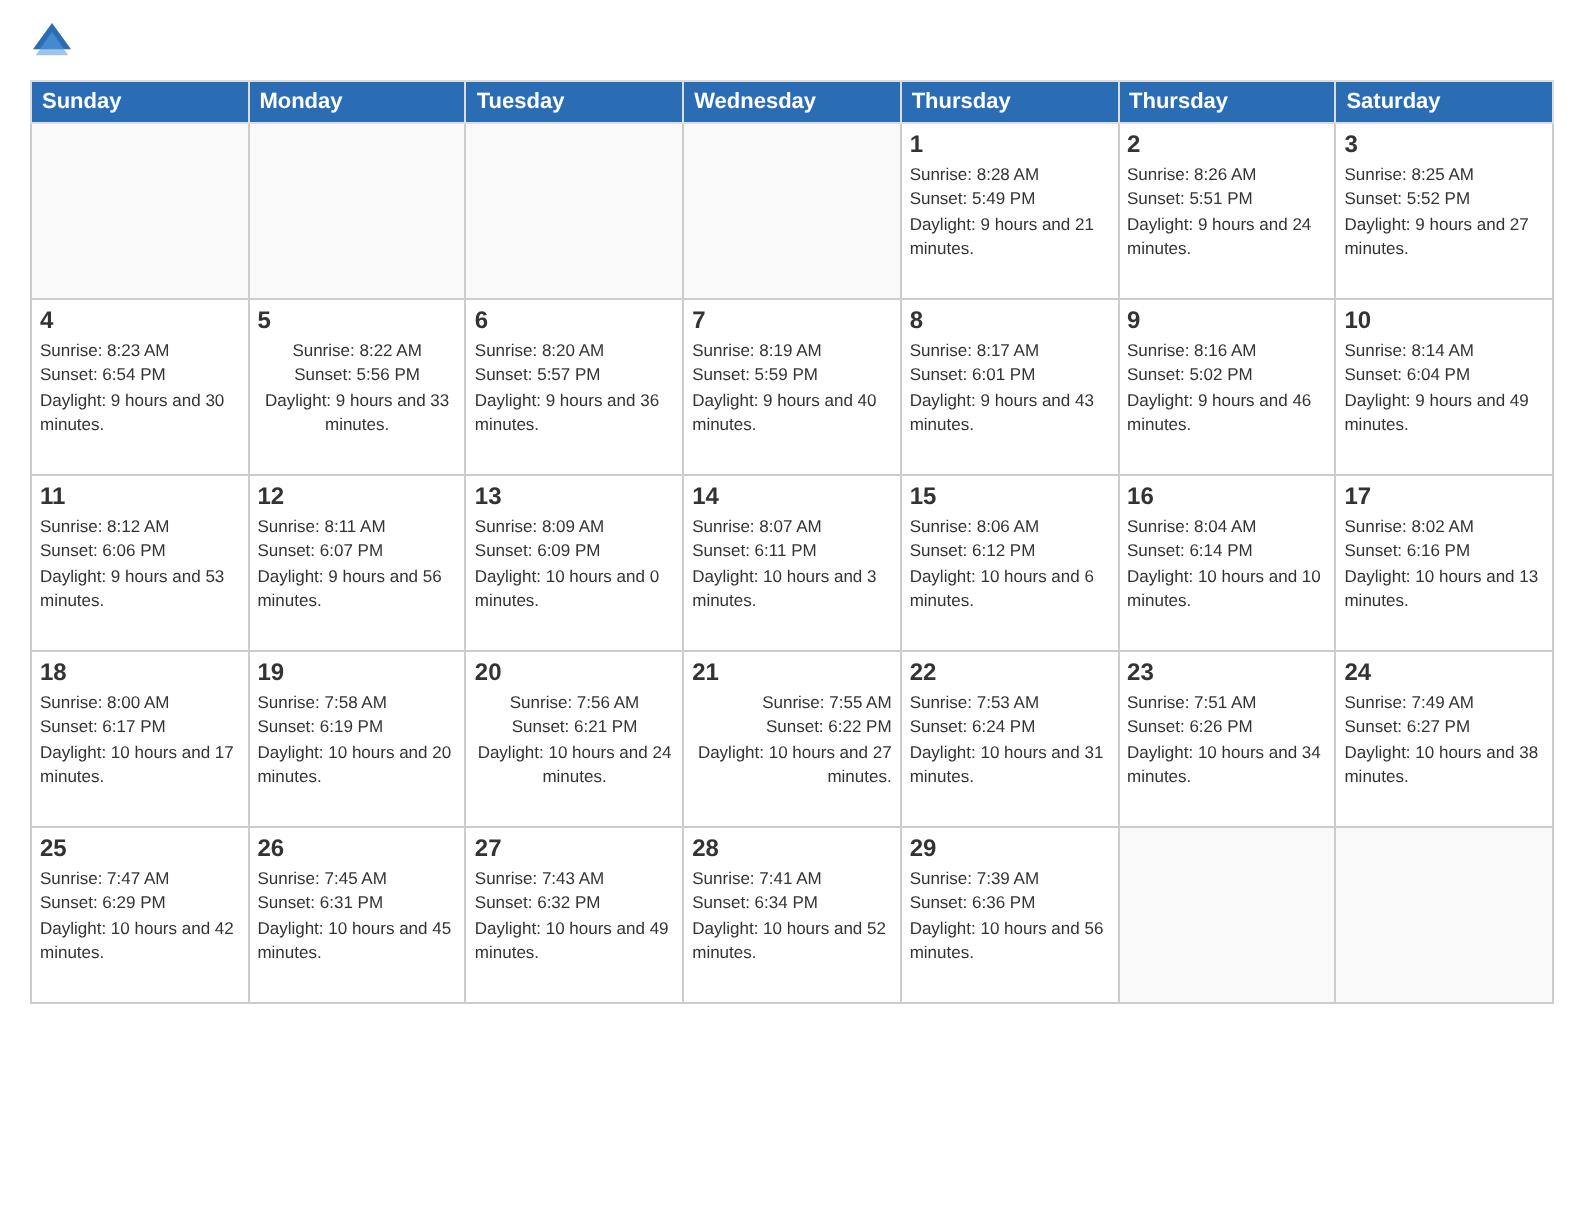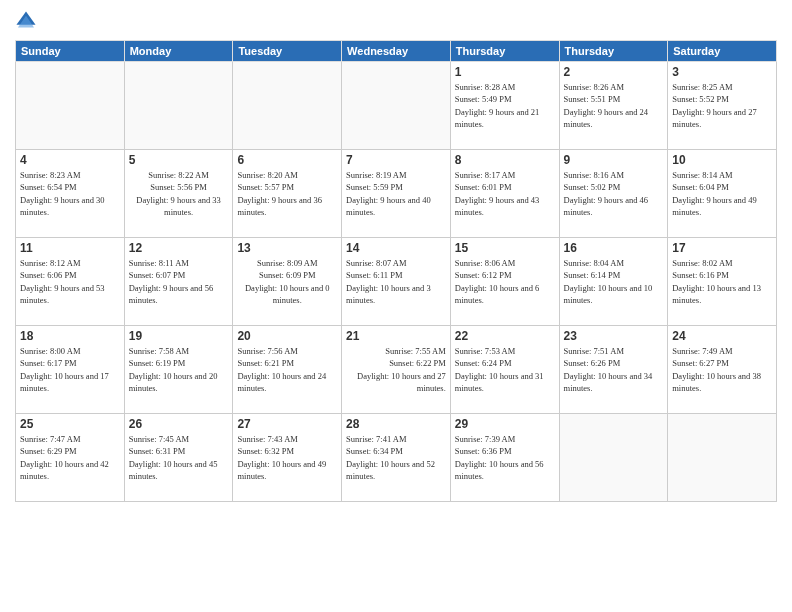--- a/index.html
+++ b/index.html
@@ -82,21 +82,20 @@
       font-size: 12px;
       font-weight: bold;
       color: #333;
       display: block;
       margin-bottom: 2px;
     }
     .day-info {
       font-size: 8.5px;
       line-height: 1.45;
       color: #333;
-      font-family: Liberation Serif, serif;
     }
   </style>
 </head>
 <body>
 
 <div class="page">
   <div class="header">
     <div class="logo">
       <svg class="logo-icon" viewBox="0 0 30 30" xmlns="http://www.w3.org/2000/svg">
         <polygon points="15,2 28,20 2,20" fill="#2a6db5"></polygon>
@@ -201,21 +200,21 @@
 Daylight: 9 hours and 53 minutes.</div>
           </td>
           <td>
             <span class="day-number">12</span>
             <div class="day-info" style="white-space: pre-line;">Sunrise: 8:11 AM
 Sunset: 6:07 PM
 Daylight: 9 hours and 56 minutes.</div>
           </td>
           <td>
             <span class="day-number">13</span>
-            <div class="day-info" style="white-space: pre-line; text-align: center;">Sunrise: 8:09 AM
+            <div class="day-info" style="white-space: pre-line;">Sunrise: 8:09 AM
 Sunset: 6:09 PM
 Daylight: 10 hours and 0 minutes.</div>
           </td>
           <td>
             <span class="day-number">14</span>
             <div class="day-info" style="white-space: pre-line;">Sunrise: 8:07 AM
 Sunset: 6:11 PM
 Daylight: 10 hours and 3 minutes.</div>
           </td>
           <td>
@@ -245,21 +244,21 @@
 Daylight: 10 hours and 17 minutes.</div>
           </td>
           <td>
             <span class="day-number">19</span>
             <div class="day-info" style="white-space: pre-line;">Sunrise: 7:58 AM
 Sunset: 6:19 PM
 Daylight: 10 hours and 20 minutes.</div>
           </td>
           <td>
             <span class="day-number">20</span>
-            <div class="day-info" style="white-space: pre-line;">Sunrise: 7:56 AM
+            <div class="day-info" style="white-space: pre-line; text-align: center;">Sunrise: 7:56 AM
 Sunset: 6:21 PM
 Daylight: 10 hours and 24 minutes.</div>
           </td>
           <td>
             <span class="day-number">21</span>
             <div class="day-info" style="white-space: pre-line; text-align: right;">Sunrise: 7:55 AM
 Sunset: 6:22 PM
 Daylight: 10 hours and 27 minutes.</div>
           </td>
           <td>

